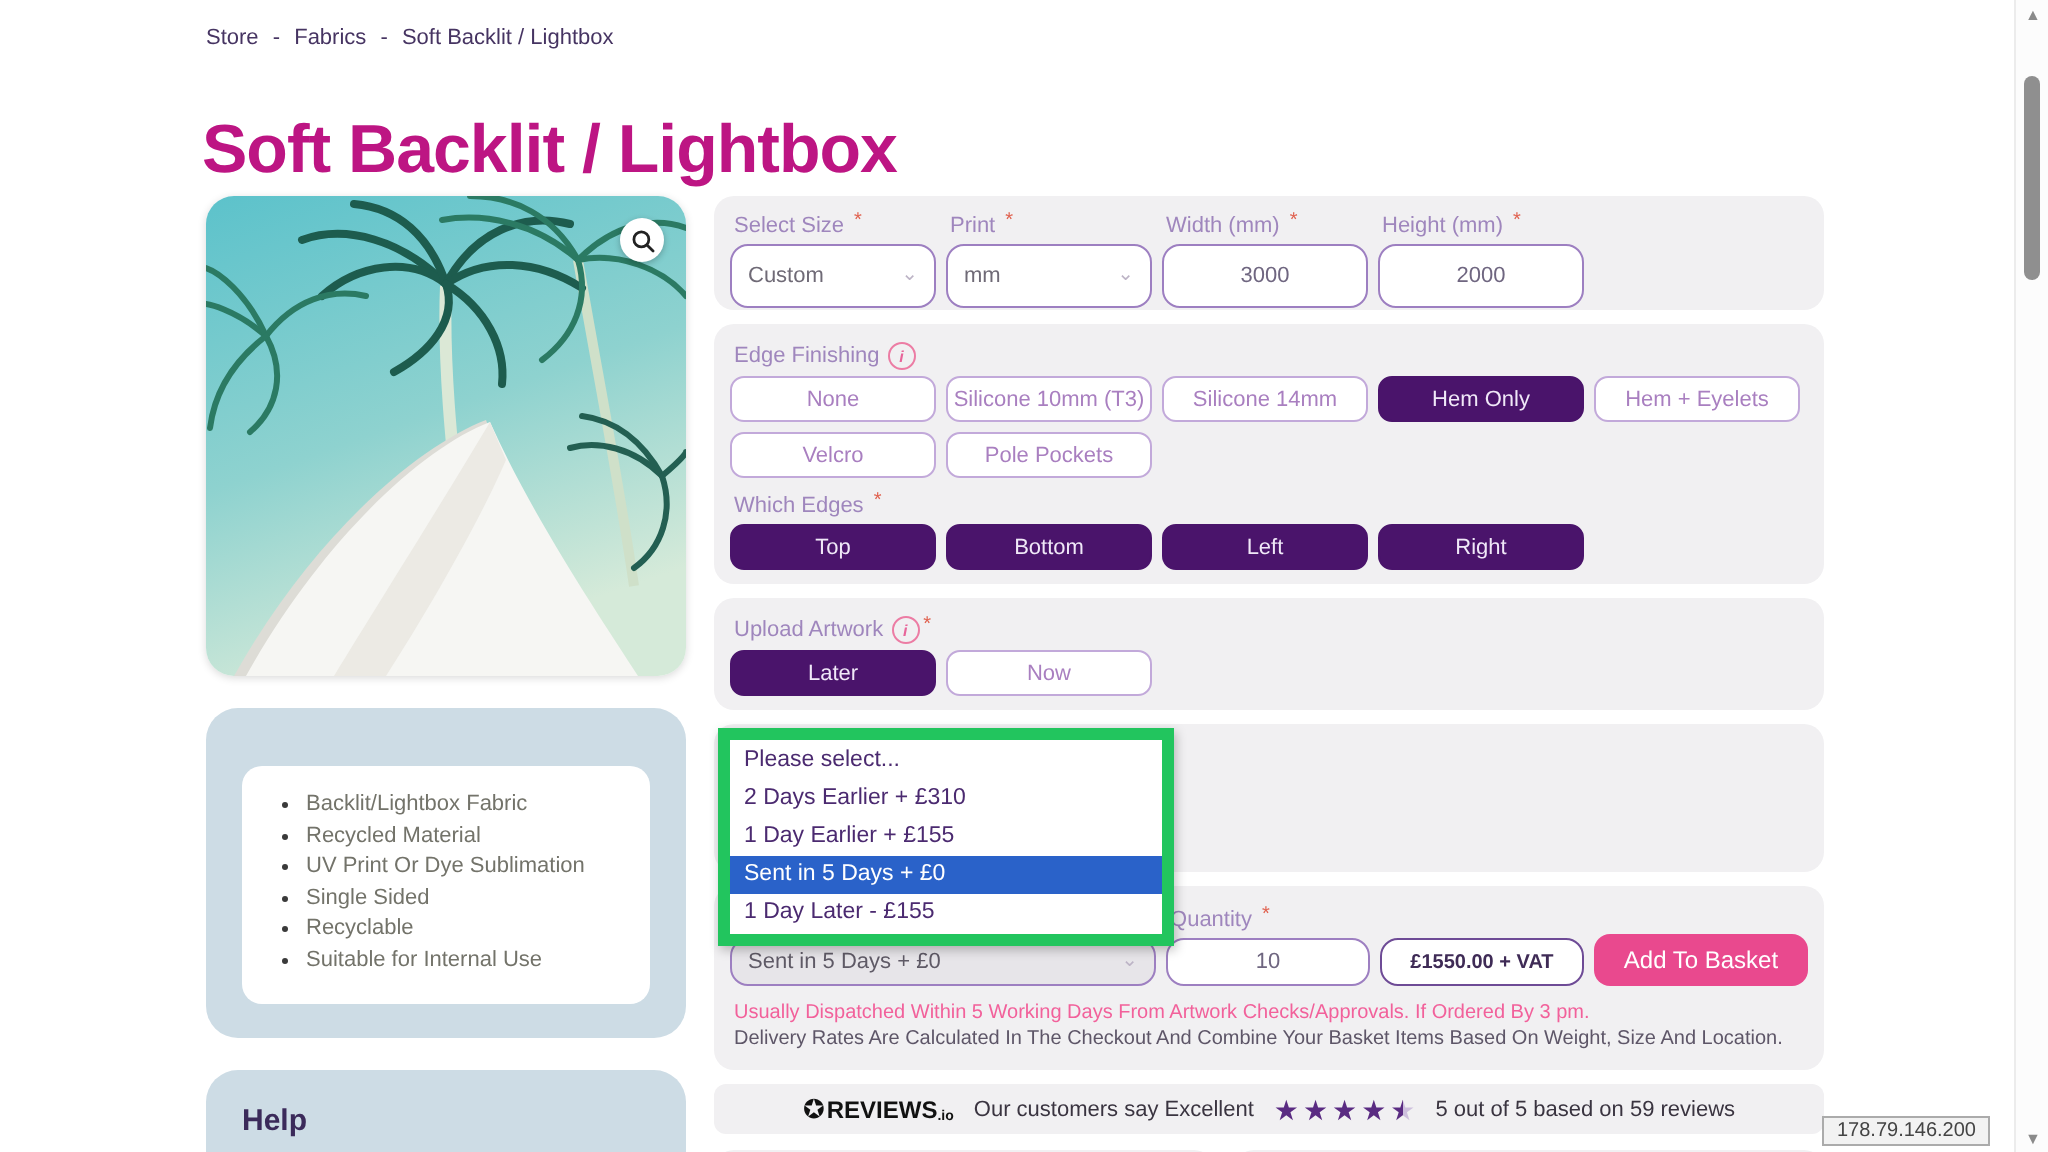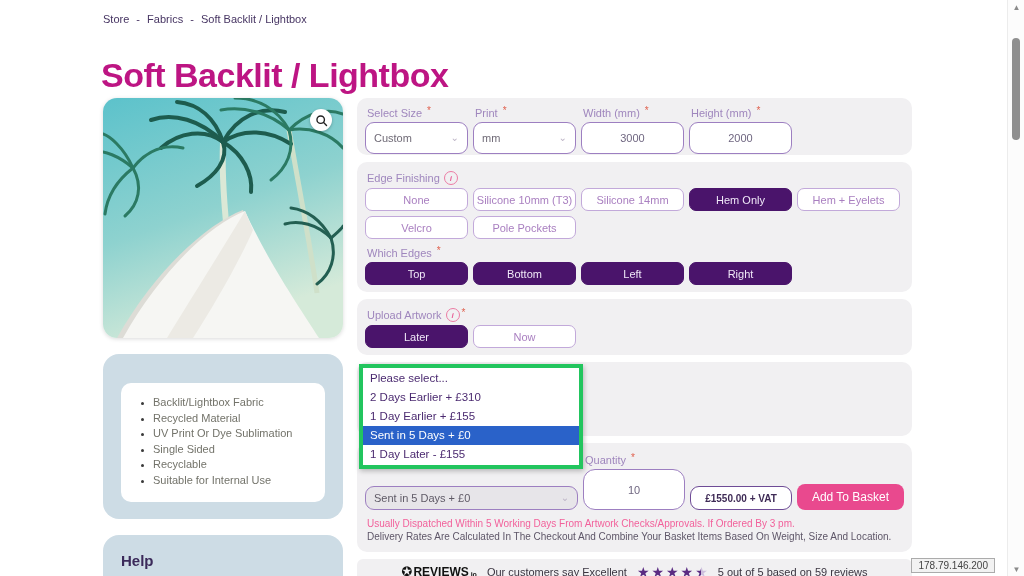--- a/index.html
+++ b/index.html
@@ -46,30 +46,30 @@
     font-style:italic;display:inline-flex;align-items:center;justify-content:center;font-weight:700;}
   .sec-gap{height:6px;}
 
   .panel-spacer{height:60px;}
 
   
   .basket-row{display:flex;gap:5px;align-items:flex-end;margin-top:2px;}
   .dispatch-select{width:215px;height:24px;background:#e7e5e9;border:1px solid #9d7fc1;border-radius:9px;
     font-size:11px;color:#5f5a66;display:flex;align-items:center;justify-content:space-between;padding:0 8px;box-sizing:border-box;cursor:pointer;}
   .qty-col{width:103px;}
-  input.qty{height:41px;border-radius:12px;}
+  input.qty{height:24px;}
   .price-box{width:103px;height:24px;border:1px solid #6e4b96;border-radius:9px;background:#fff;color:#3f2b56;
     font-size:10px;font-weight:700;display:flex;align-items:center;justify-content:center;box-sizing:border-box;}
   .basket-btn{width:108px;height:26px;background:#e9498e;border:none;border-radius:8px;color:#fff;font-size:12px;
     display:flex;align-items:center;justify-content:center;cursor:pointer;}
   .note-pink{font-size:10px;color:#f2619b;margin:8px 0 0 2px;}
   .note-grey{font-size:10px;color:#5e5668;margin:2px 0 0 2px;}
 
   
-  .dropdown{position:absolute;left:2px;top:266px;width:216px;background:#fff;border:4px solid #22c55e;
+  .dropdown{position:absolute;left:2px;top:266px;width:216px;background:#fff;border:6px solid #22c55e;
     box-shadow:1px 2px 5px rgba(0,0,0,.25);z-index:9;padding:1px 0;}
   .dd-opt{font-size:11.5px;color:#4b2a70;padding:2px 7px;height:15px;line-height:15px;cursor:pointer;white-space:nowrap;}
   .dd-opt.highlight{background:#2a62c9;color:#fff;}
 
   
   .reviews-bar{background:#f1f0f2;border-radius:6px;height:25px;display:flex;align-items:center;justify-content:center;
     gap:10px;margin-bottom:8px;}
   .rev-logo{font-weight:800;color:#111;font-size:12px;display:flex;align-items:center;}
   .rev-mark{font-size:13px;margin-right:1px;}
   .rev-suffix{font-size:7px;font-weight:700;align-self:flex-end;margin-bottom:1px;}

